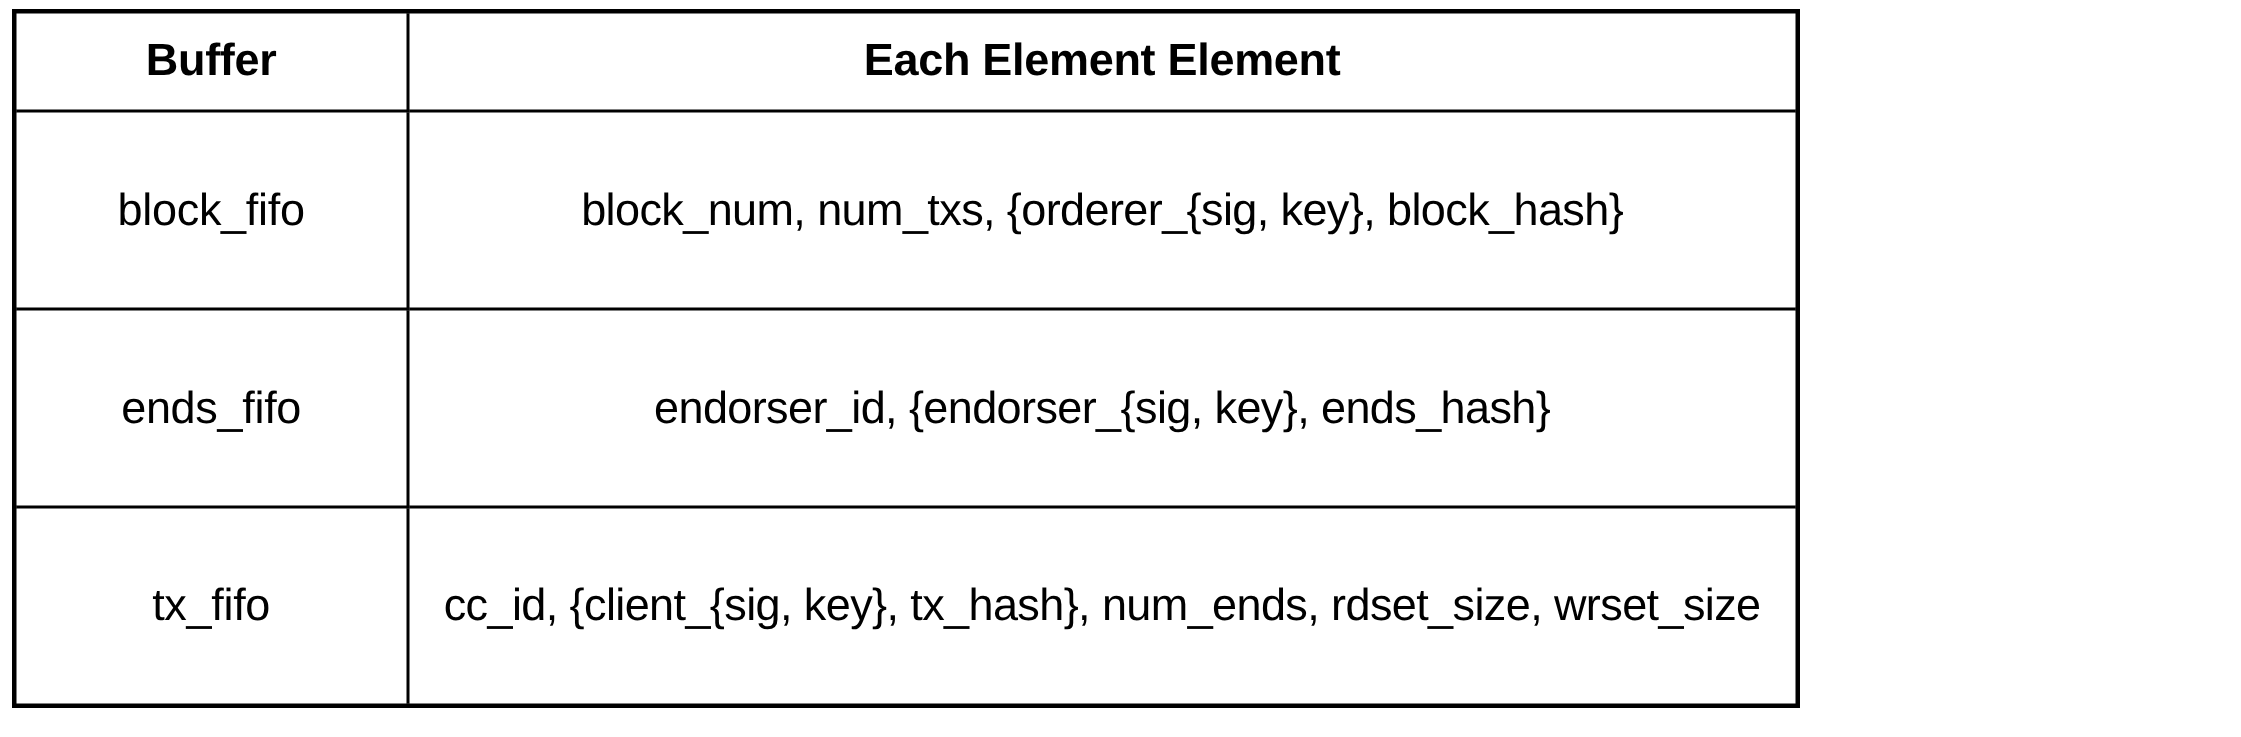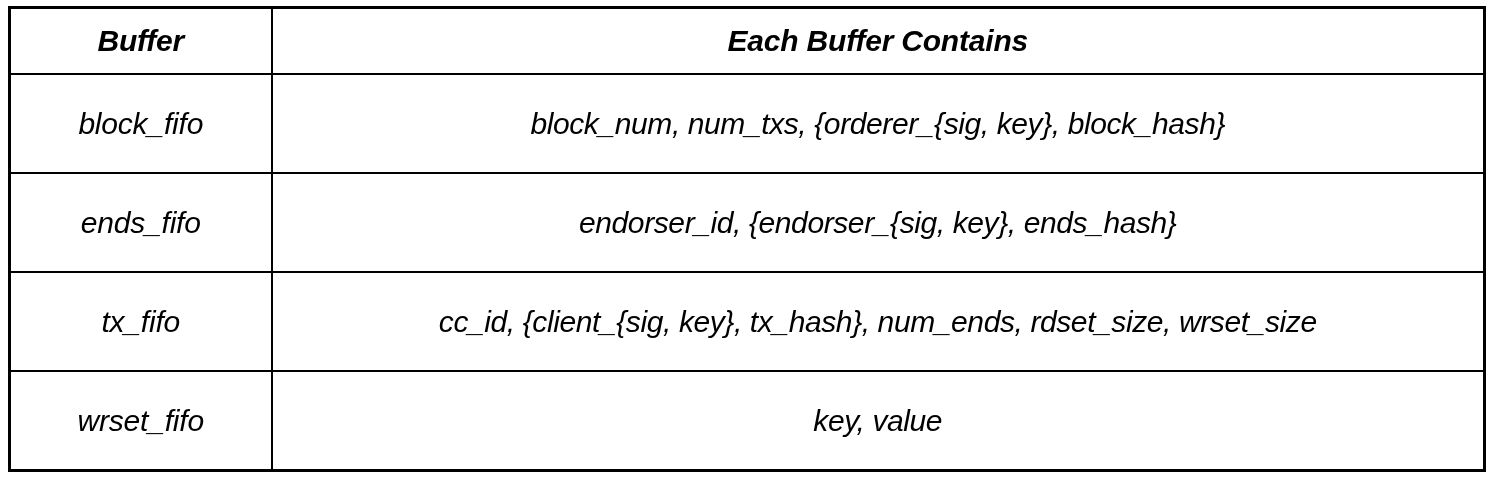--- a/index.html
+++ b/index.html
@@ -11,24 +11,23 @@
     width: 1494px;
     height: 491px;
     font-family: "Liberation Sans", sans-serif;
     color: #000000;
     overflow: hidden;
   }
   .table-wrap {
     position: absolute;
     left: 8px;
     top: 6px;
-    width: 1478px;
+    width: 1192px;
     height: 466px;
     box-sizing: border-box;
-    font-style: italic;
   }
   table.buffer-table {
     border-collapse: collapse;
     width: 100%;
     height: 100%;
     table-layout: fixed;
     border: 3px solid #000000;
   }
   table.buffer-table col.col-buffer { width: 262px; }
   table.buffer-table col.col-contents { width: auto; }
@@ -67,35 +66,31 @@
 
 <div class="table-wrap">
   <table class="buffer-table">
     <colgroup>
       <col class="col-buffer">
       <col class="col-contents">
     </colgroup>
     <thead>
       <tr>
         <th>Buffer</th>
-        <th>Each Buffer Contains</th>
+        <th>Each Element Element</th>
       </tr>
     </thead>
     <tbody>
       <tr>
         <td class="cell-buffer">block_fifo</td>
         <td class="cell-contents">block_num, num_txs, {orderer_{sig, key}, block_hash}</td>
       </tr>
       <tr>
         <td class="cell-buffer">ends_fifo</td>
         <td class="cell-contents">endorser_id, {endorser_{sig, key}, ends_hash}</td>
       </tr>
       <tr>
         <td class="cell-buffer">tx_fifo</td>
         <td class="cell-contents">cc_id, {client_{sig, key}, tx_hash}, num_ends, rdset_size, wrset_size</td>
       </tr>
-      <tr>
-        <td class="cell-buffer">wrset_fifo</td>
-        <td class="cell-contents">key, value</td>
-      </tr>
     </tbody>
   </table>
 </div>
 
 </body></html>

